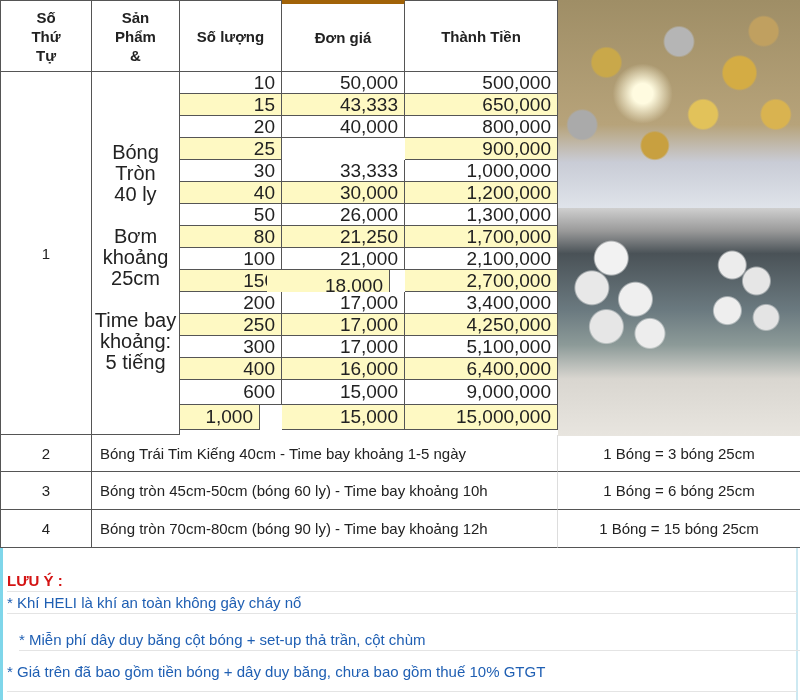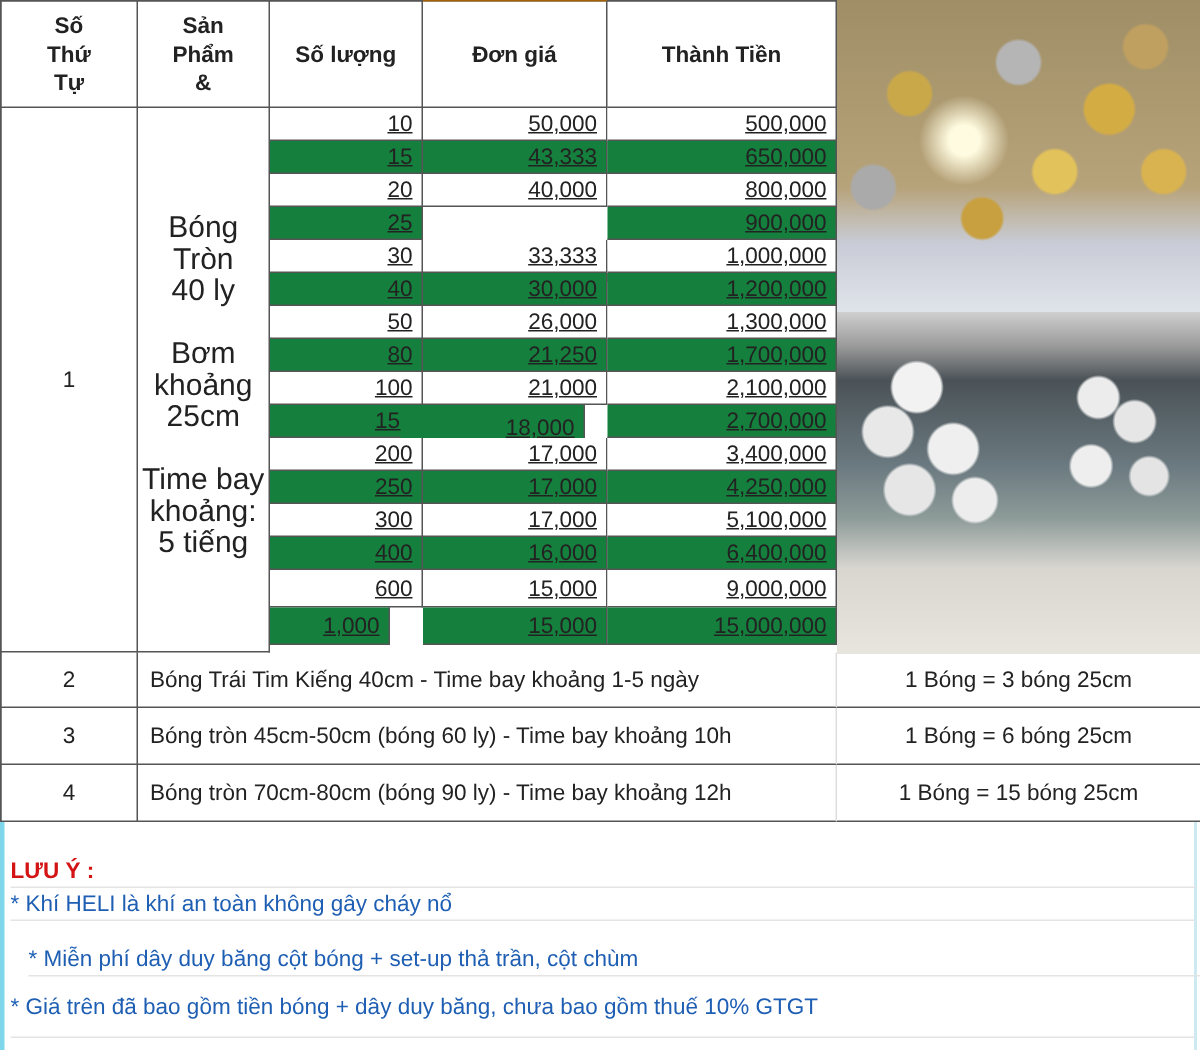--- a/index.html
+++ b/index.html
@@ -2,22 +2,22 @@
 <html><head>
 <meta charset="utf-8">
 <style>
   html, body { margin:0; padding:0; background:#fff; }
   body { width:800px; height:700px; position:relative; overflow:hidden;
          font-family:"Liberation Sans", sans-serif; color:#222; }
   .abs { position:absolute; box-sizing:border-box; }
   .cell { position:absolute; box-sizing:border-box; border-right:1px solid #555; border-bottom:1px solid #555;
           font-size:15px; display:flex; align-items:center; }
   .hdr { font-weight:bold; justify-content:center; text-align:center; line-height:19px; font-size:15px; }
-  .num { justify-content:flex-end; padding-right:6px; font-size:15px;text-decoration:underline; }
-  .green { background:#15803d; }
+  .num { justify-content:flex-end; padding-right:6px; font-size:19px; }
+  .green { background:#fef9c3; }
   .white { background:#fff; }
   .center { justify-content:center; text-align:center; }
   .left { justify-content:flex-start; padding-left:8px; }
   #photo-top { left:558px; top:0; width:242px; height:208px; overflow:hidden;
     background:
       radial-gradient(circle at 35% 45%, #fffbe0 0 10px, transparent 30px),
       radial-gradient(circle at 20% 30%, #c9a84a 0 14px, transparent 16px),
       radial-gradient(circle at 50% 20%, #b5b5b5 0 14px, transparent 16px),
       radial-gradient(circle at 75% 35%, #d4ac44 0 16px, transparent 18px),
       radial-gradient(circle at 85% 15%, #c0a060 0 14px, transparent 16px),
@@ -58,21 +58,21 @@
   </div>
 </div>
 <div class="cell hdr" style="left:92px;top:0;width:88px;height:72px;border-top:1px solid #555;">
   <div>
     <div>Sản</div>
     <div>Phẩm</div>
     <div>&amp;</div>
   </div>
 </div>
 <div class="cell hdr" style="left:180px;top:0;width:102px;height:72px;border-top:1px solid #555;">Số lượng</div>
-<div class="cell hdr" style="left:282px;top:0;width:123px;height:72px;border-top:1px solid #a16207;text-align:right;">Đơn giá</div>
+<div class="cell hdr" style="left:282px;top:0;width:123px;height:72px;border-top:4px solid #a16207;text-align:right;">Đơn giá</div>
 <div class="cell hdr" style="left:405px;top:0;width:153px;height:72px;border-top:1px solid #555;">Thành Tiền</div>
 
 <div class="cell center" style="left:0;top:72px;width:92px;height:363px;border-left:1px solid #555;">1</div>
 <div class="cell center" style="left:92px;top:72px;width:88px;height:363px;line-height:21px;font-size:20px;">
   <div style="margin-top:8px;">
     <div>Bóng</div>
     <div>Tròn</div>
     <div>40 ly</div>
     <div style="height:21px;"></div>
     <div>Bơm</div>

